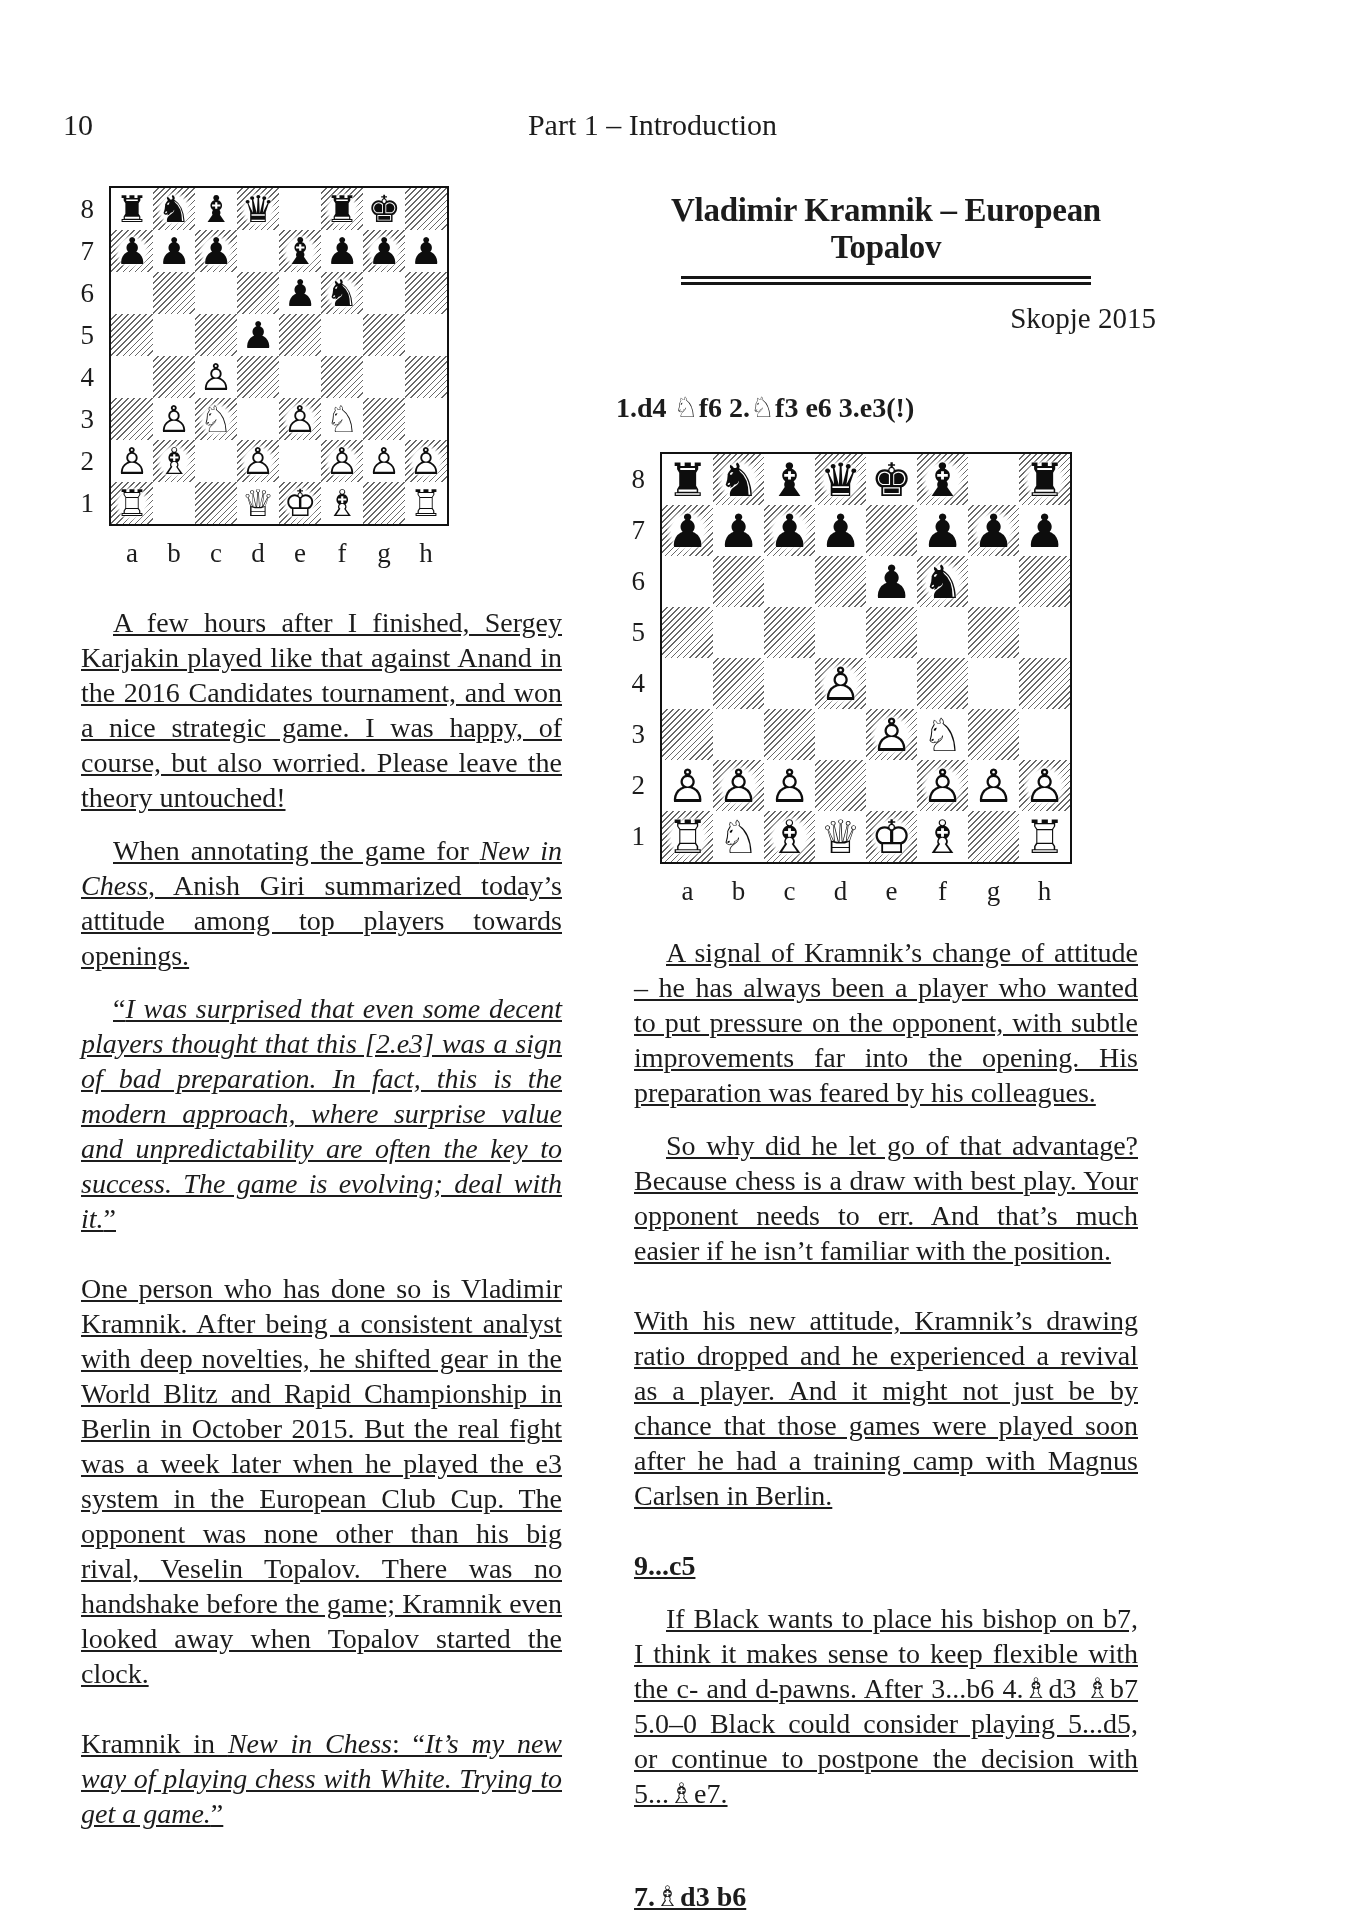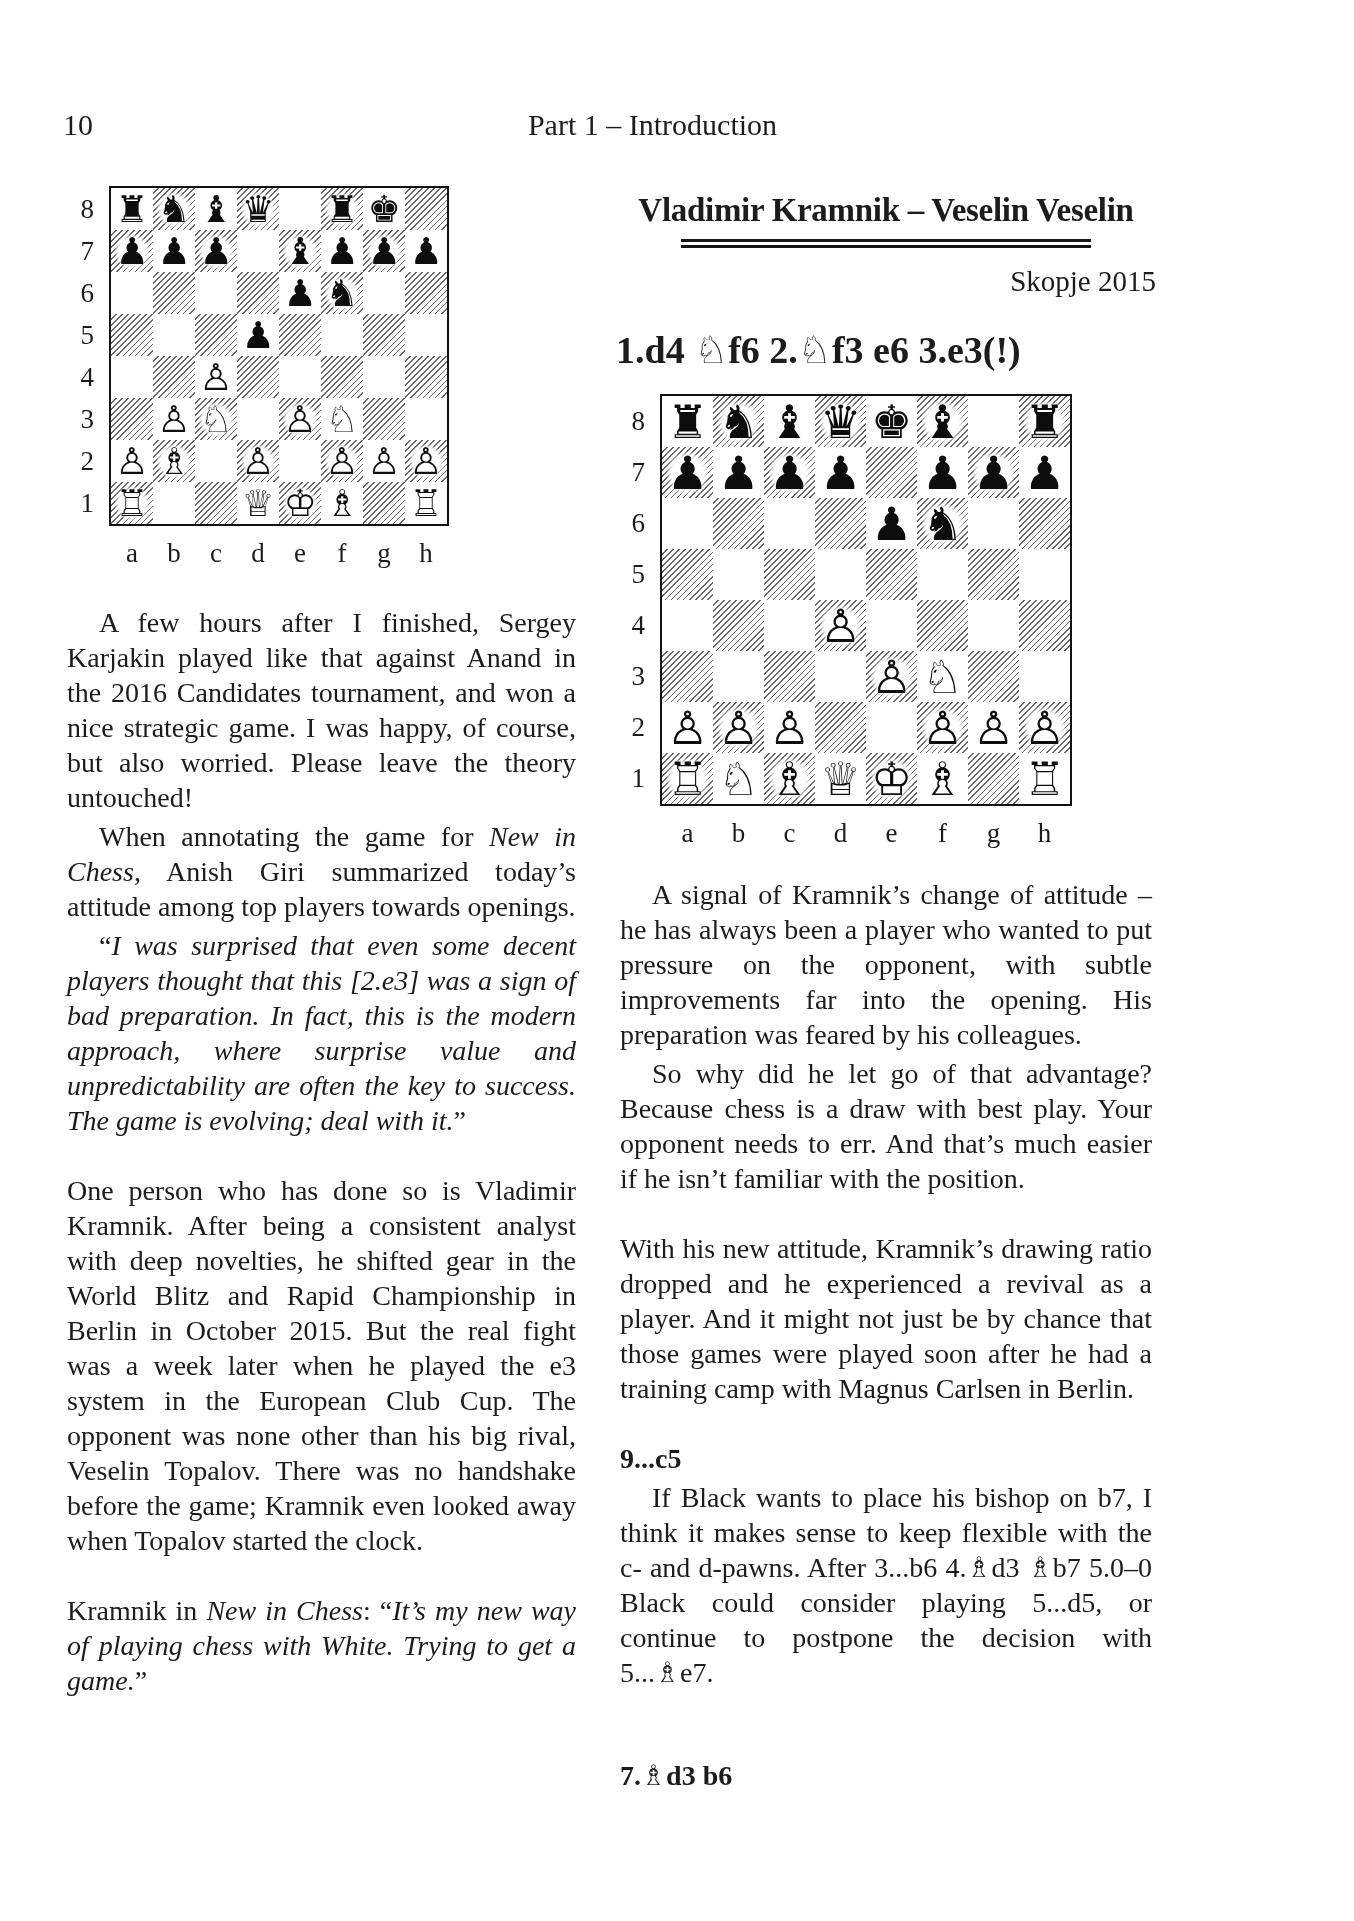--- a/index.html
+++ b/index.html
@@ -34,34 +34,34 @@
                  text-shadow:0 0 1px rgba(255,255,255,.9), 0 0 2px rgba(255,255,255,.9); }
   .square.dark span { background:radial-gradient(circle, #fff 52%, rgba(255,255,255,0) 72%); }
   .file-labels { display:flex; margin-left:39px; margin-top:12px; }
   .file-label { width:var(--sq); text-align:center; font-size:27px; }
 
   .diagram-left  { --sq:42px; --pf:37px; margin-left:9px; }
   .diagram-right { --sq:51px; --pf:46px; margin-left:7px; margin-top:26px; }
 
   
   .body-text { margin-top:36px; }
-  .body-text p { margin:4px; font-size:28px; line-height:35px; text-align:justify; }
+  .body-text p { margin:18px; font-size:28px; line-height:35px; text-align:justify;text-decoration:underline; }
   .body-text p.indent { text-indent:32px; }
   .body-text p.spaced { margin-top:35px; }
   .body-text p.moveheading { margin-top:35px; font-weight:bold; text-align:left; }
   .body-text p.spaced2 { margin-top:68px; }
   .body-text em { font-style:italic; }
 
   
   .game-header { margin-top:8px; }
   .game-title { text-align:center; font-weight:bold; font-size:33px; letter-spacing:-0.3px; }
   .game-rule { width:410px; margin:10px auto 0; height:9px;
                border-top:3px solid #161616; border-bottom:3px solid #161616; }
   .game-event { text-align:right; font-size:29px; margin-top:17px; }
-  .opening-moves { font-weight:bold; font-size:38px; margin-top:34px; line-height:36px; }
+  .opening-moves { font-weight:bold; font-size:28px; margin-top:55px; line-height:36px; }
 
   .right-text { margin-top:28px; }
 </style>
 </head>
 <body>
 
 <div class="page">
 
   <div class="running-header">
     <div class="page-number">10</div>
@@ -229,21 +229,21 @@
           <p class="indent"><span>A few hours after I finished, Sergey Karjakin played like that against Anand in the 2016 Candidates tournament, and won a nice strategic game. I was happy, of course, but also worried. Please leave the theory untouched!</span></p>
           <p class="indent"><span>When annotating the game for </span><em>New in Chess</em><span>, Anish Giri summarized today’s attitude among top players towards openings.</span></p>
           <p class="indent"><span>“</span><em>I was surprised that even some decent players thought that this [2.e3] was a sign of bad preparation. In fact, this is the modern approach, where surprise value and unpredictability are often the key to success. The game is evolving; deal with it.</em><span>”</span></p>
           <p class="spaced"><span>One person who has done so is Vladimir Kramnik. After being a consistent analyst with deep novelties, he shifted gear in the World Blitz and Rapid Championship in Berlin in October 2015. But the real fight was a week later when he played the e3 system in the European Club Cup. The opponent was none other than his big rival, Veselin Topalov. There was no handshake before the game; Kramnik even looked away when Topalov started the clock.</span></p>
           <p class="spaced"><span>Kramnik in </span><em>New in Chess</em><span>: “</span><em>It’s my new way of playing chess with White. Trying to get a game.</em><span>”</span></p>
         </div>
     </div>
 
     <div class="col-right">
       <div class="game-header">
-        <div class="game-title">Vladimir Kramnik – Veselin Veselin</div>
+        <div class="game-title">Vladimir Kramnik – European Topalov</div>
         <div class="game-rule"></div>
         <div class="game-event">Skopje 2015</div>
       </div>
       <div class="opening-moves">1.d4 ♘f6 2.♘f3 e6 3.e3(!)</div>
       <div class="diagram diagram-right">
           <div class="diagram-top">
             <div class="rank-labels">
               <div class="rank-label">8</div>
               <div class="rank-label">7</div>
               <div class="rank-label">6</div>

